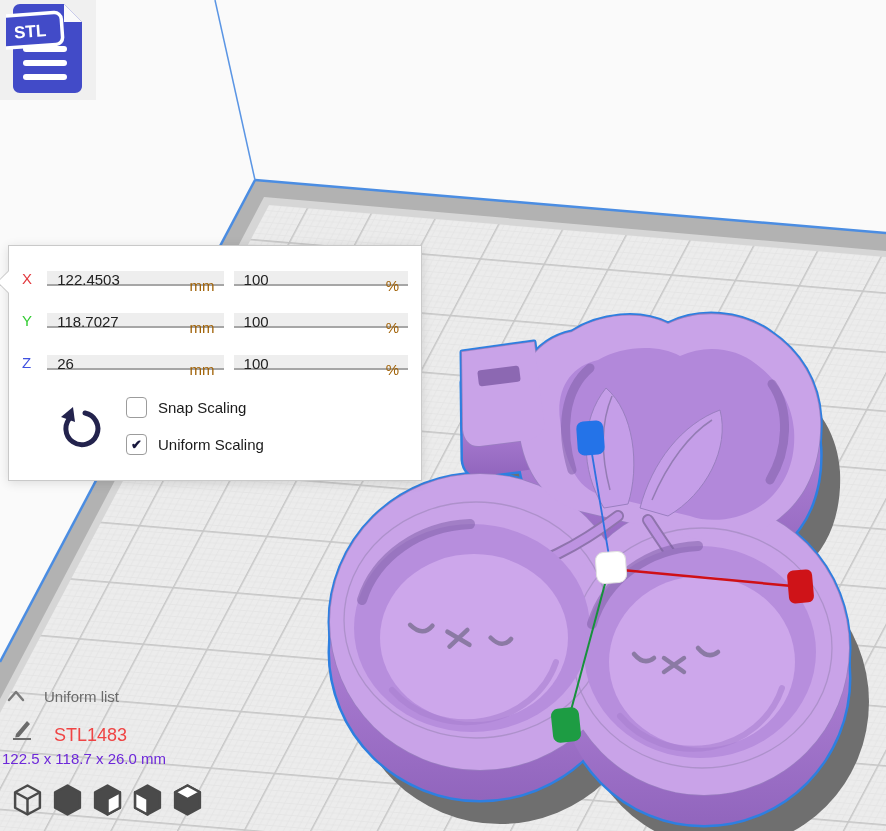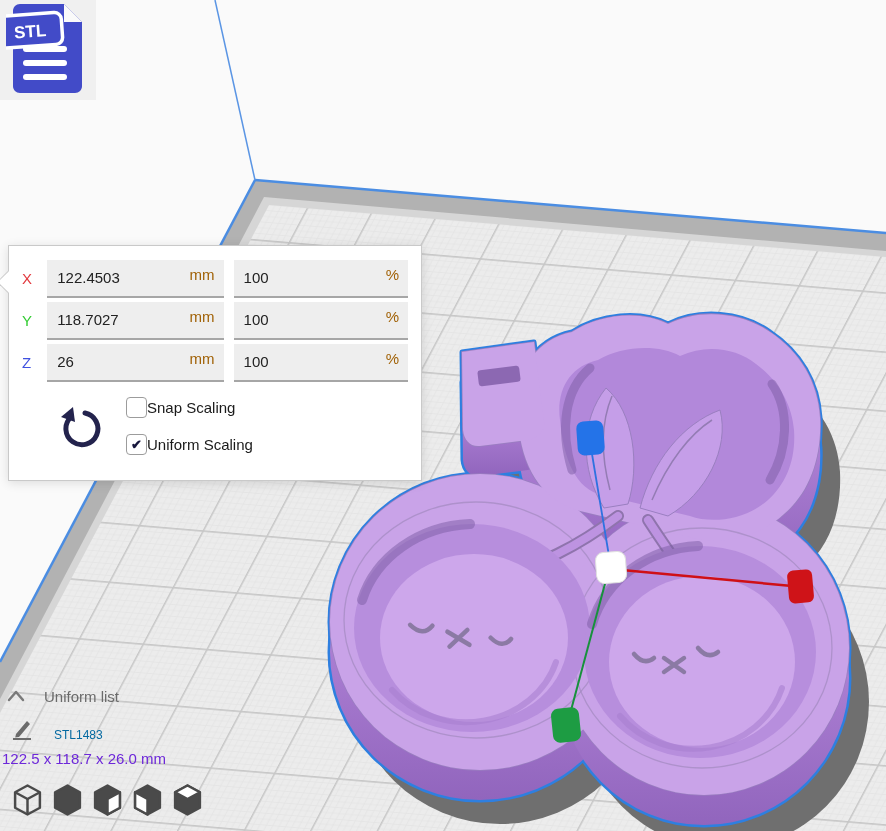--- a/index.html
+++ b/index.html
@@ -18,48 +18,48 @@
   
   .scale-panel { position:absolute; left:8px; top:245px; width:414px; height:236px;
                  background:#ffffff; border:1px solid #c9c9c9;
                  box-shadow:0 2px 10px rgba(0,0,0,.12); padding:17px 13px 0 13px; }
   .scale-panel .caret { position:absolute; left:-9px; top:28px; width:16px; height:16px;
                  background:#ffffff; border-left:1px solid #c9c9c9; border-bottom:1px solid #c9c9c9;
                  transform:rotate(45deg); }
   .scale-row { display:flex; align-items:center; height:31px; margin-bottom:11px; }
   .axis-label { width:26px; font-size:15px; }
   .axis-x { color:#e23a3f; } .axis-y { color:#33cc33; } .axis-z { color:#3f51e0; }
-  .field { position:relative; height:38px; background:#eeeeee;
+  .field { position:relative; height:15px; background:#eeeeee;
            border-bottom:2px solid #a6a6a6; }
   .field.mm { width:182px; margin-right:10px; }
   .field.pct { width:180px;text-decoration:underline; }
   .field input { width:100%; height:100%; border:0; outline:none; background:transparent;
                  font-family:"Liberation Sans",sans-serif; font-size:15px; color:#222;
                  padding:0 40px 0 10px; }
   .unit { position:absolute; right:9px; top:6px; font-size:15px; color:#a16207;
           pointer-events:none; }
   .panel-lower { position:relative; height:110px; }
   .reset-btn { position:absolute; left:36px; top:18px; width:44px; height:48px;
                background:none; border:0; cursor:pointer; }
-  .check-row { position:absolute; left:104px; display:flex; align-items:center; gap:0;
+  .check-row { position:absolute; left:104px; display:flex; align-items:center; gap:11px;
                height:24px; cursor:pointer; }
   .check-row.snap { top:6px; }
   .check-row.uniform { top:43px; }
   .cbx { width:21px; height:21px; background:#fff; border:1px solid #9c9c9c;
          border-radius:4px; display:flex; align-items:center; justify-content:center;
          font-size:13px; font-weight:bold; color:#16163c; }
   .check-label { font-size:15px; color:#1a1a1a; }
 
   
   .object-list { position:absolute; left:6px; top:684px; width:280px; }
   .ol-header { display:flex; align-items:center; gap:18px; height:24px; cursor:pointer; }
   .ol-title { font-size:15px; color:#6b6b6b; }
   .ol-item { display:flex; align-items:center; gap:20px; height:26px; margin-top:8px;
              margin-left:4px; cursor:pointer; }
-  .ol-item-name { font-size:12px; color:#0369a1;margin-top:12px; }
+  .ol-item-name { font-size:18px; color:#ef4444;margin-top:12px; }
   .dims { position:absolute; left:2px; top:750px; font-size:15px; color:#6d28d9; }
   .view-toolbar { position:absolute; left:12px; top:783px; display:flex; gap:9px; }
   .view-btn { width:31px; height:34px; background:none; border:0; padding:0; cursor:pointer; }
 </style>
 </head>
 <body>
 
 <div id="app">
 
   <svg id="viewport" viewBox="0 0 886 831" xmlns="http://www.w3.org/2000/svg">

